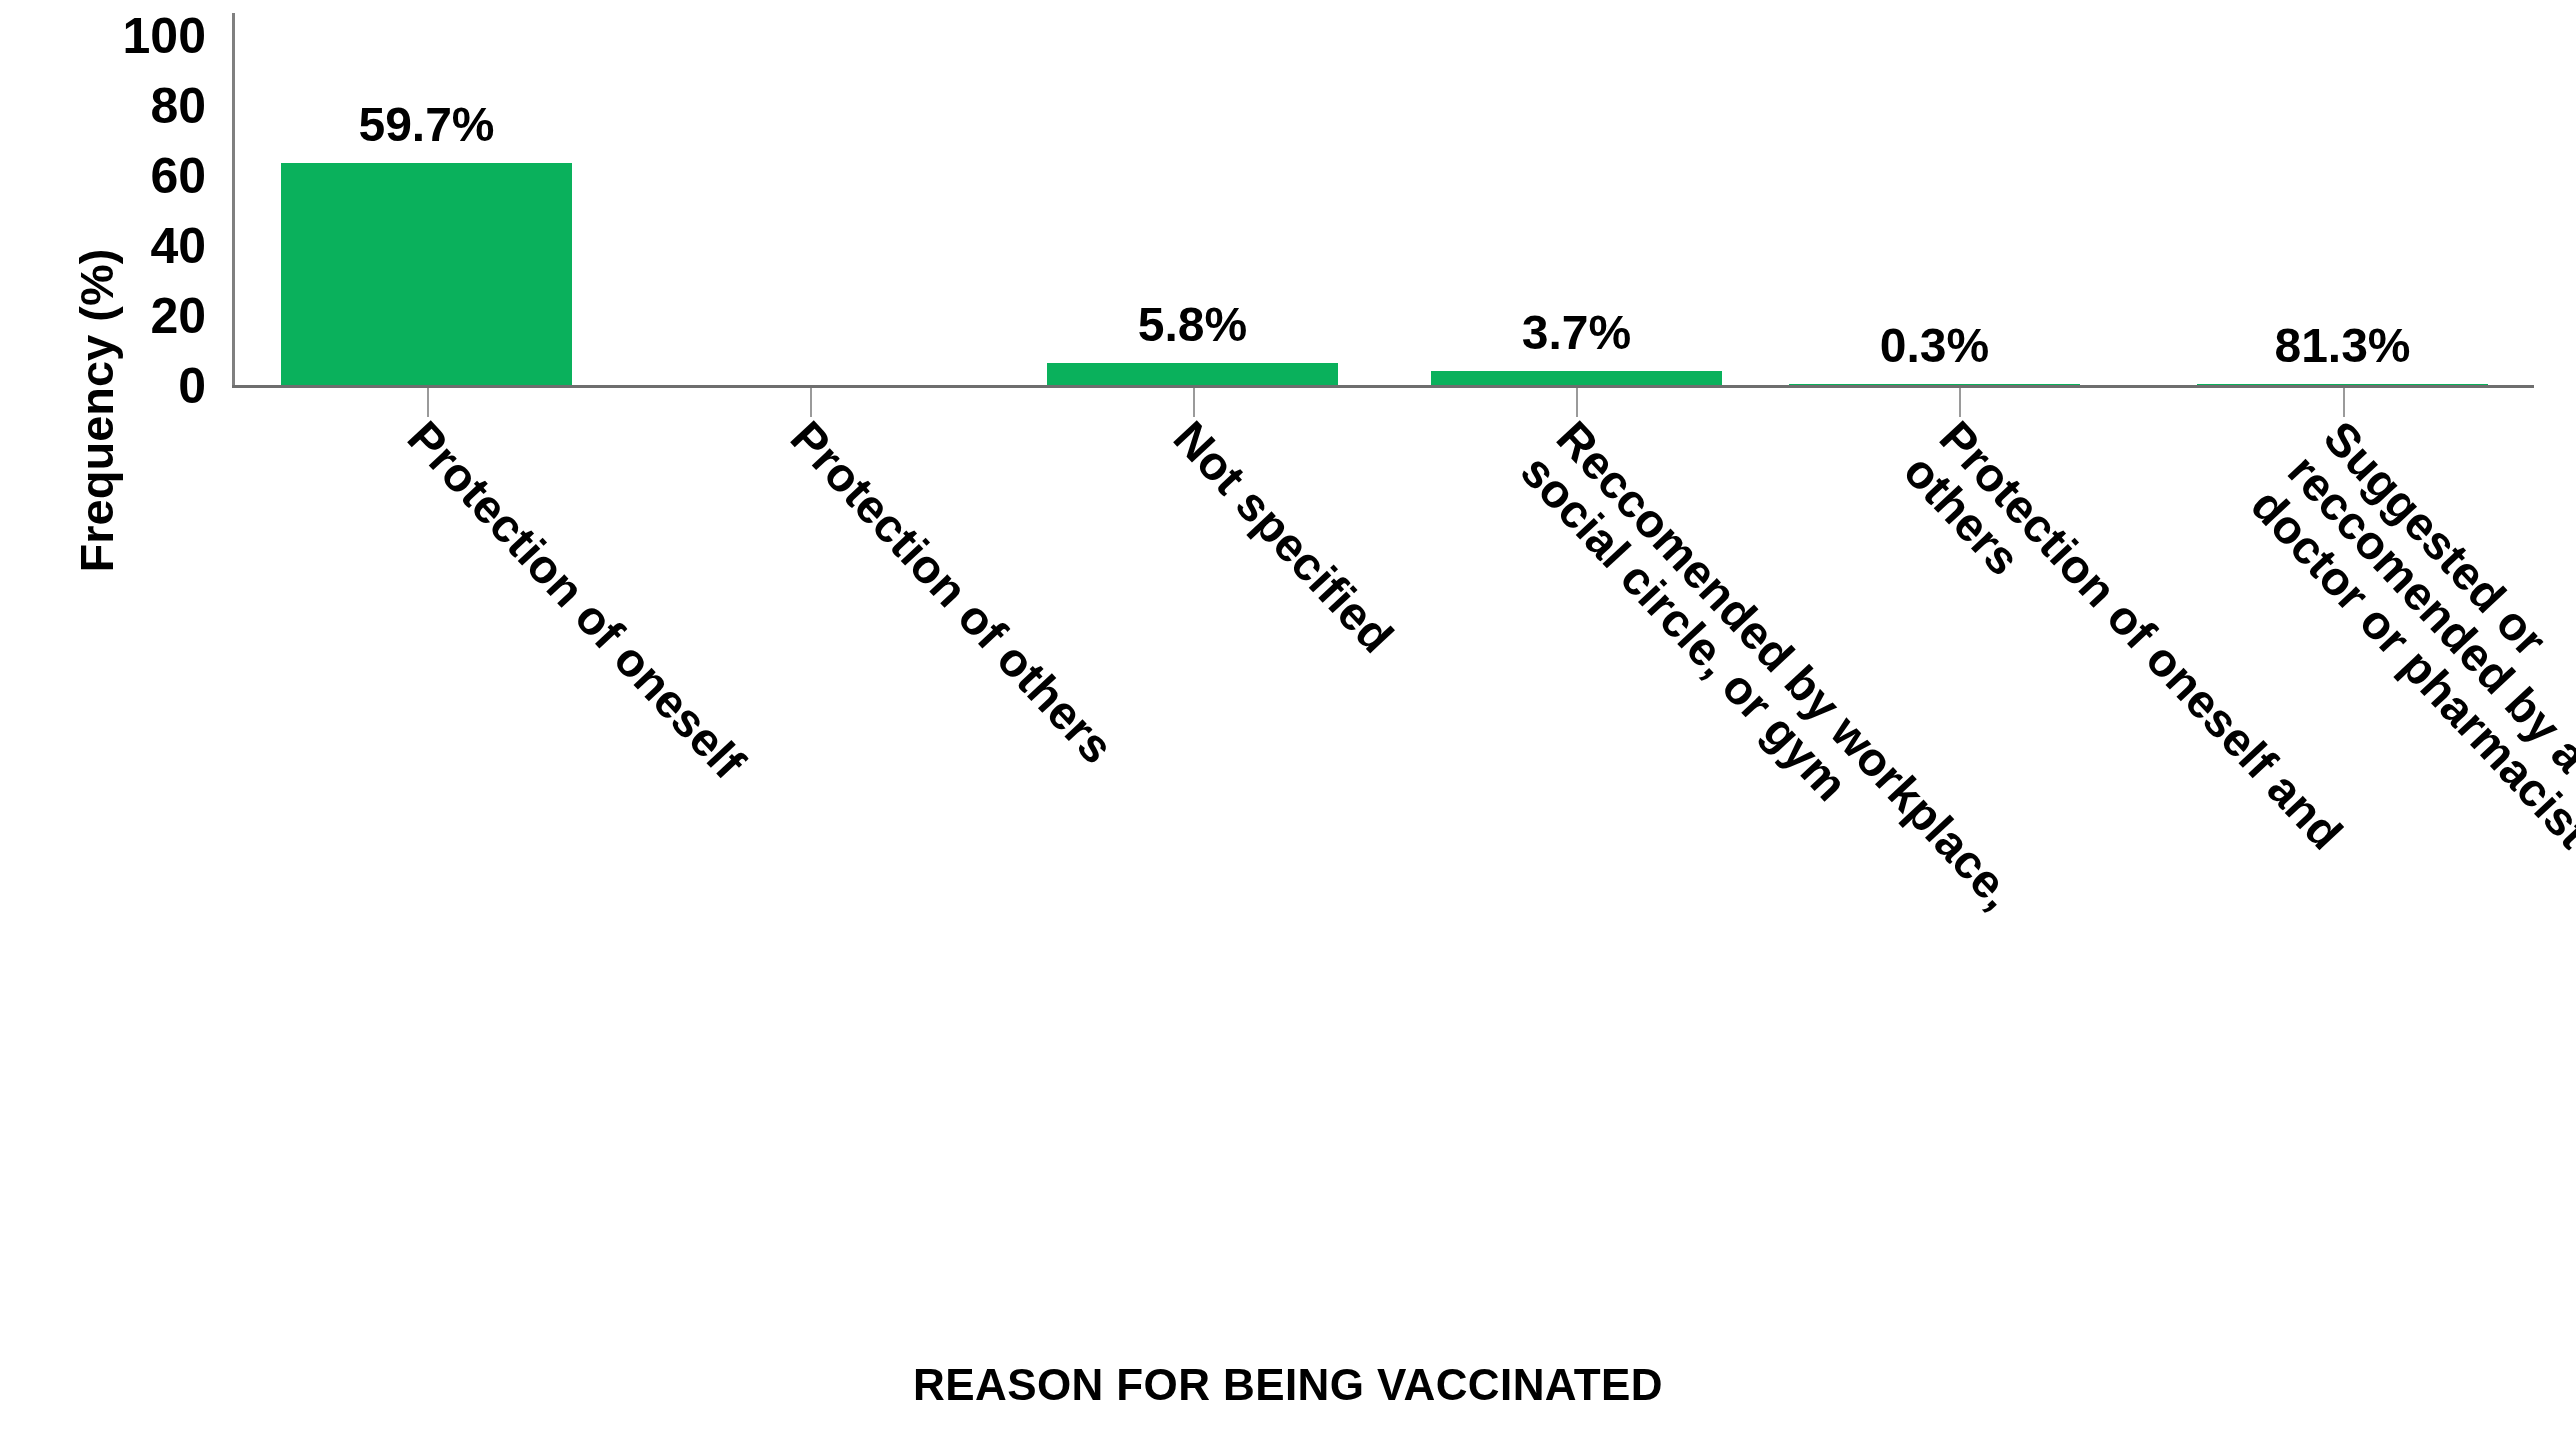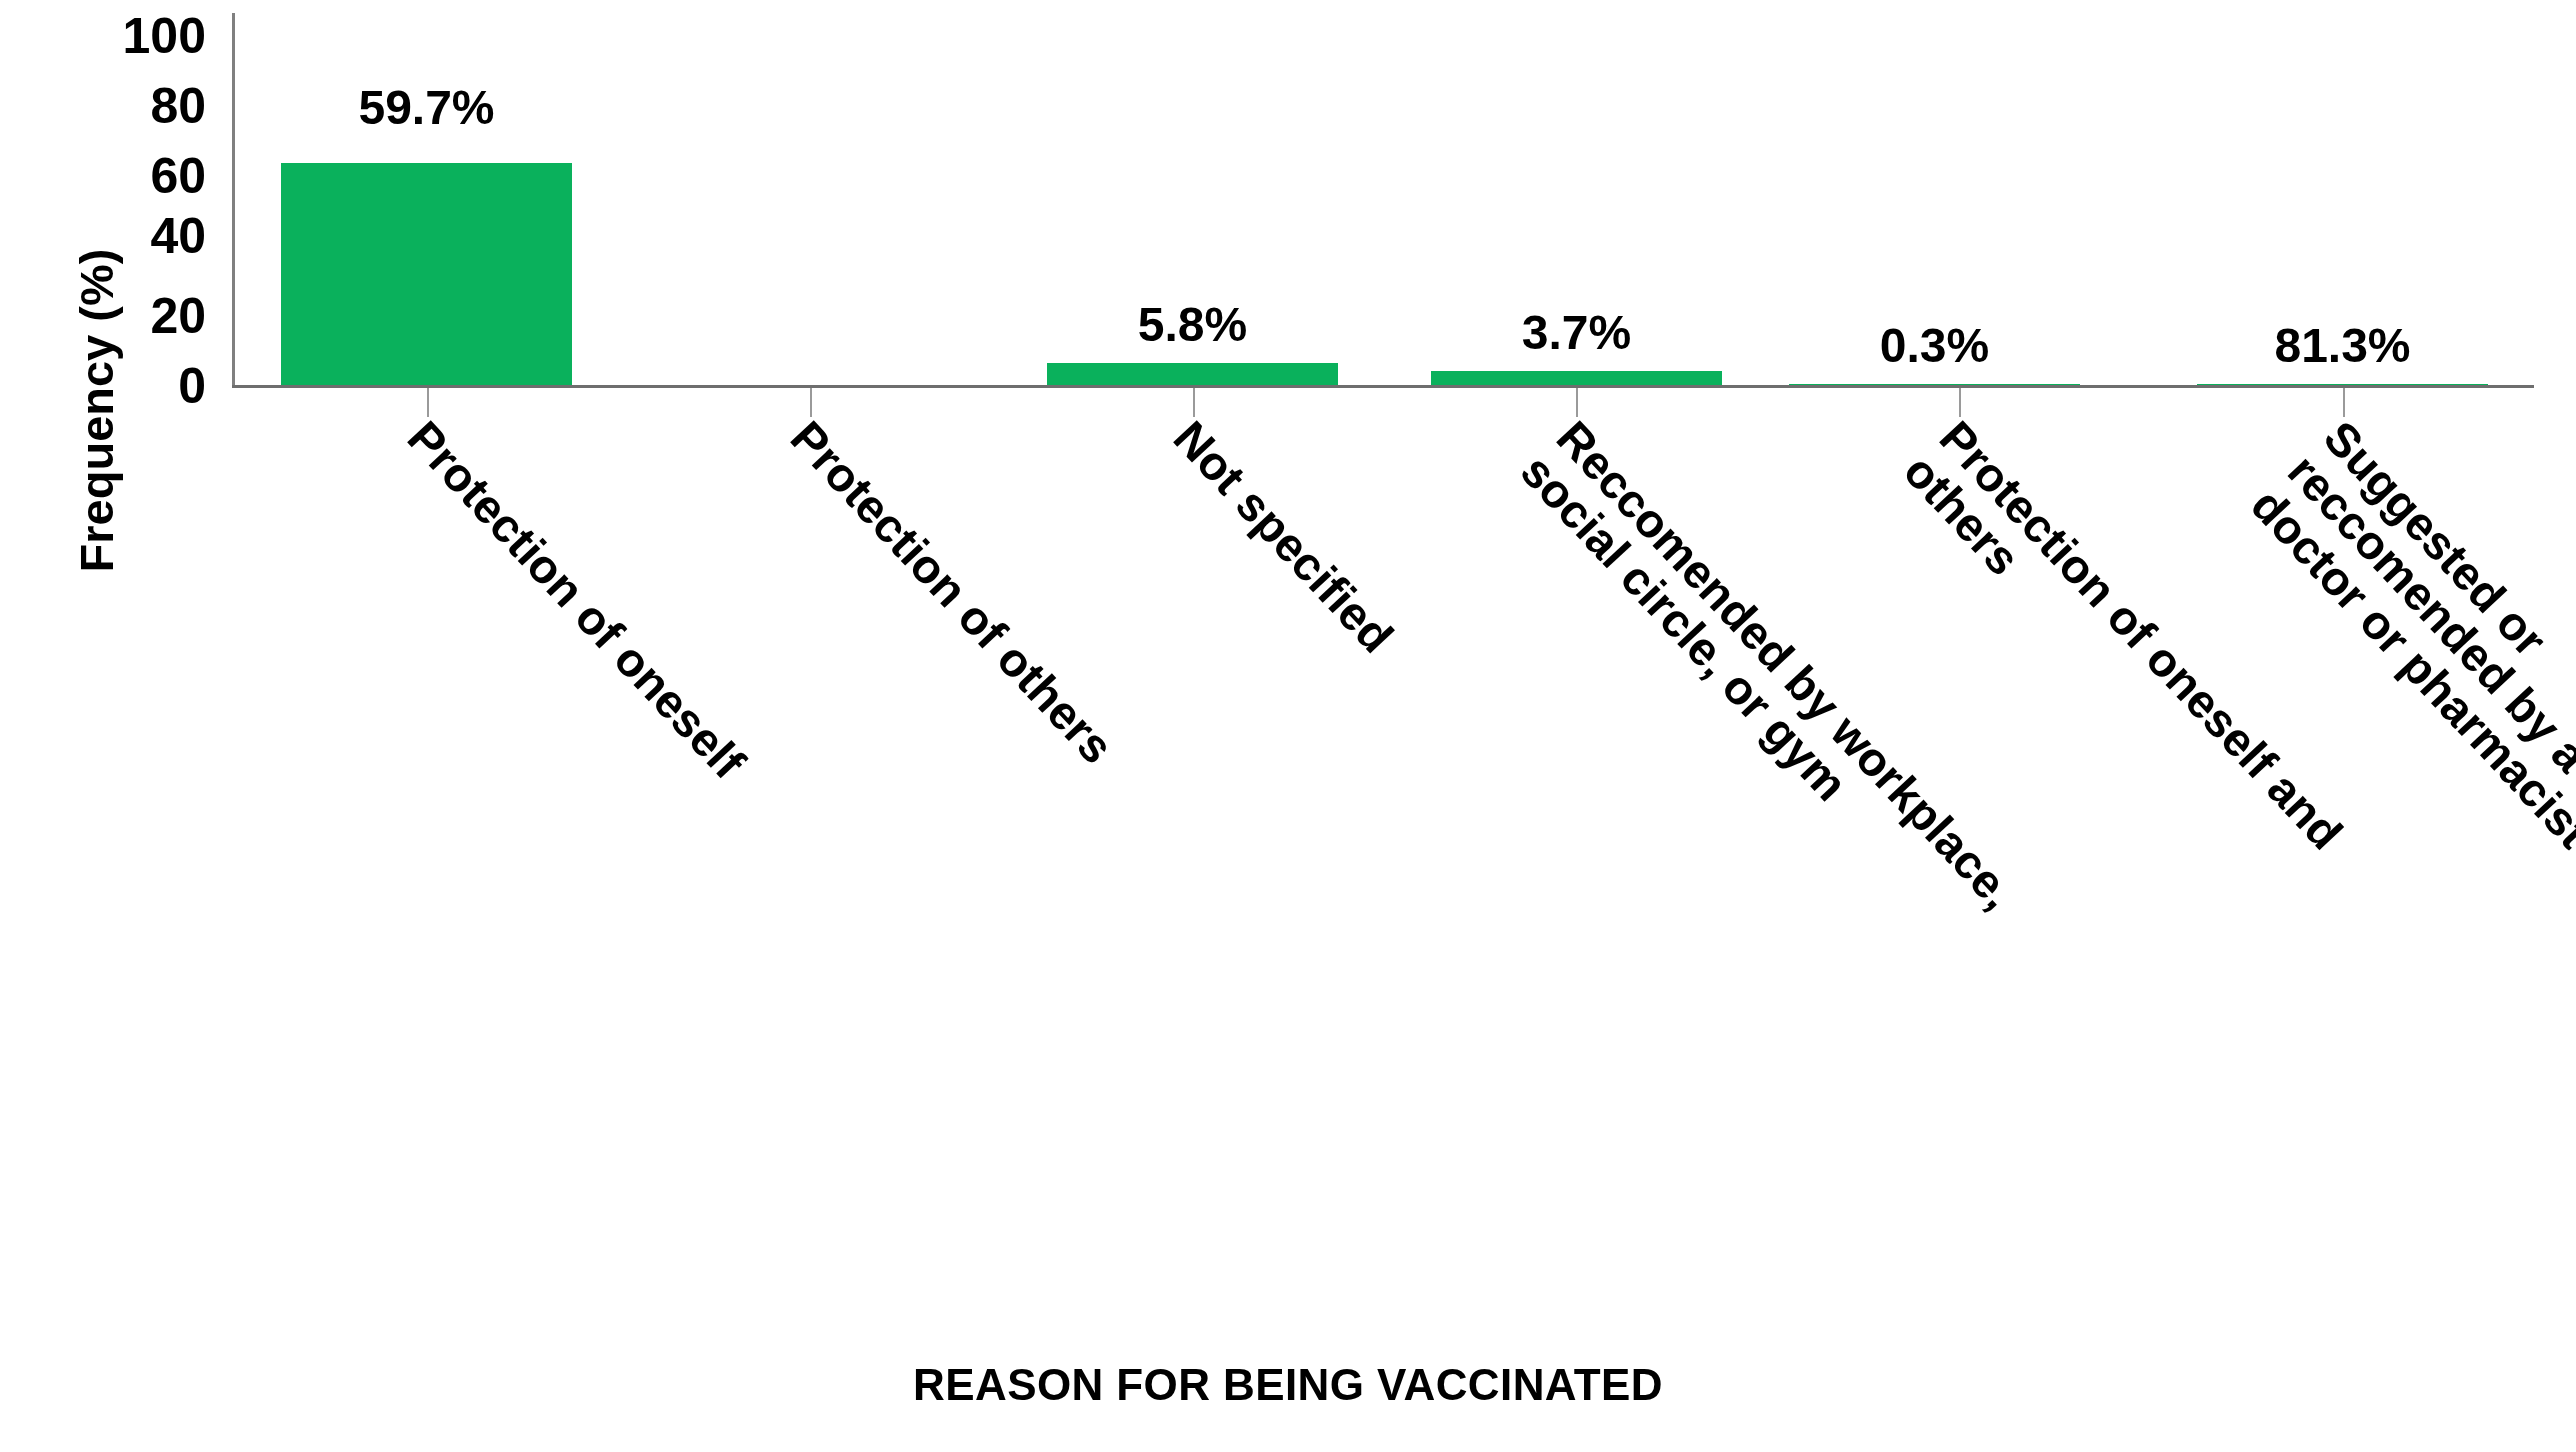--- a/index.html
+++ b/index.html
@@ -151,32 +151,32 @@
 <body>
 
 <div id="figure">
 
   <div id="y-axis-title">Frequency (%)</div>
 
   <div id="y-tick-wrap">
     <div class="y-tick-label" style="top:36px;">100</div>
     <div class="y-tick-label" style="top:106px;">80</div>
     <div class="y-tick-label" style="top:176px;">60</div>
-    <div class="y-tick-label" style="top:236px;text-align:right;">40</div>
+    <div class="y-tick-label" style="top:246px;text-align:right;">40</div>
     <div class="y-tick-label" style="top:316px;">20</div>
     <div class="y-tick-label" style="top:386px;">0</div>
   </div>
 
   <div id="y-axis-line"></div>
   <div id="x-axis-line"></div>
 
   <div id="plot">
       <div class="bar-slot" style="left: 0px; width: 383px;">
         <div class="bar" title="Protection of oneself — 59.7%" style="height: 222px; background: rgb(10, 177, 92);"></div>
-        <div class="bar-value" style="bottom: 250px;">59.7%</div>
+        <div class="bar-value" style="bottom: 233px;">59.7%</div>
       </div>
       <div class="bar-slot" style="left: 766px; width: 383px;">
         <div class="bar" title="Not specified — 5.8%" style="height: 21.6px; background: rgb(10, 177, 92);"></div>
         <div class="bar-value" style="bottom: 33px;">5.8%</div>
       </div>
       <div class="bar-slot" style="left: 1150px; width: 383px;">
         <div class="bar" title="Reccomended by workplace,
 social circle, or gym — 3.7%" style="height: 13.8px; background: rgb(10, 177, 92);"></div>
         <div class="bar-value" style="bottom: 25px;">3.7%</div>
       </div>

